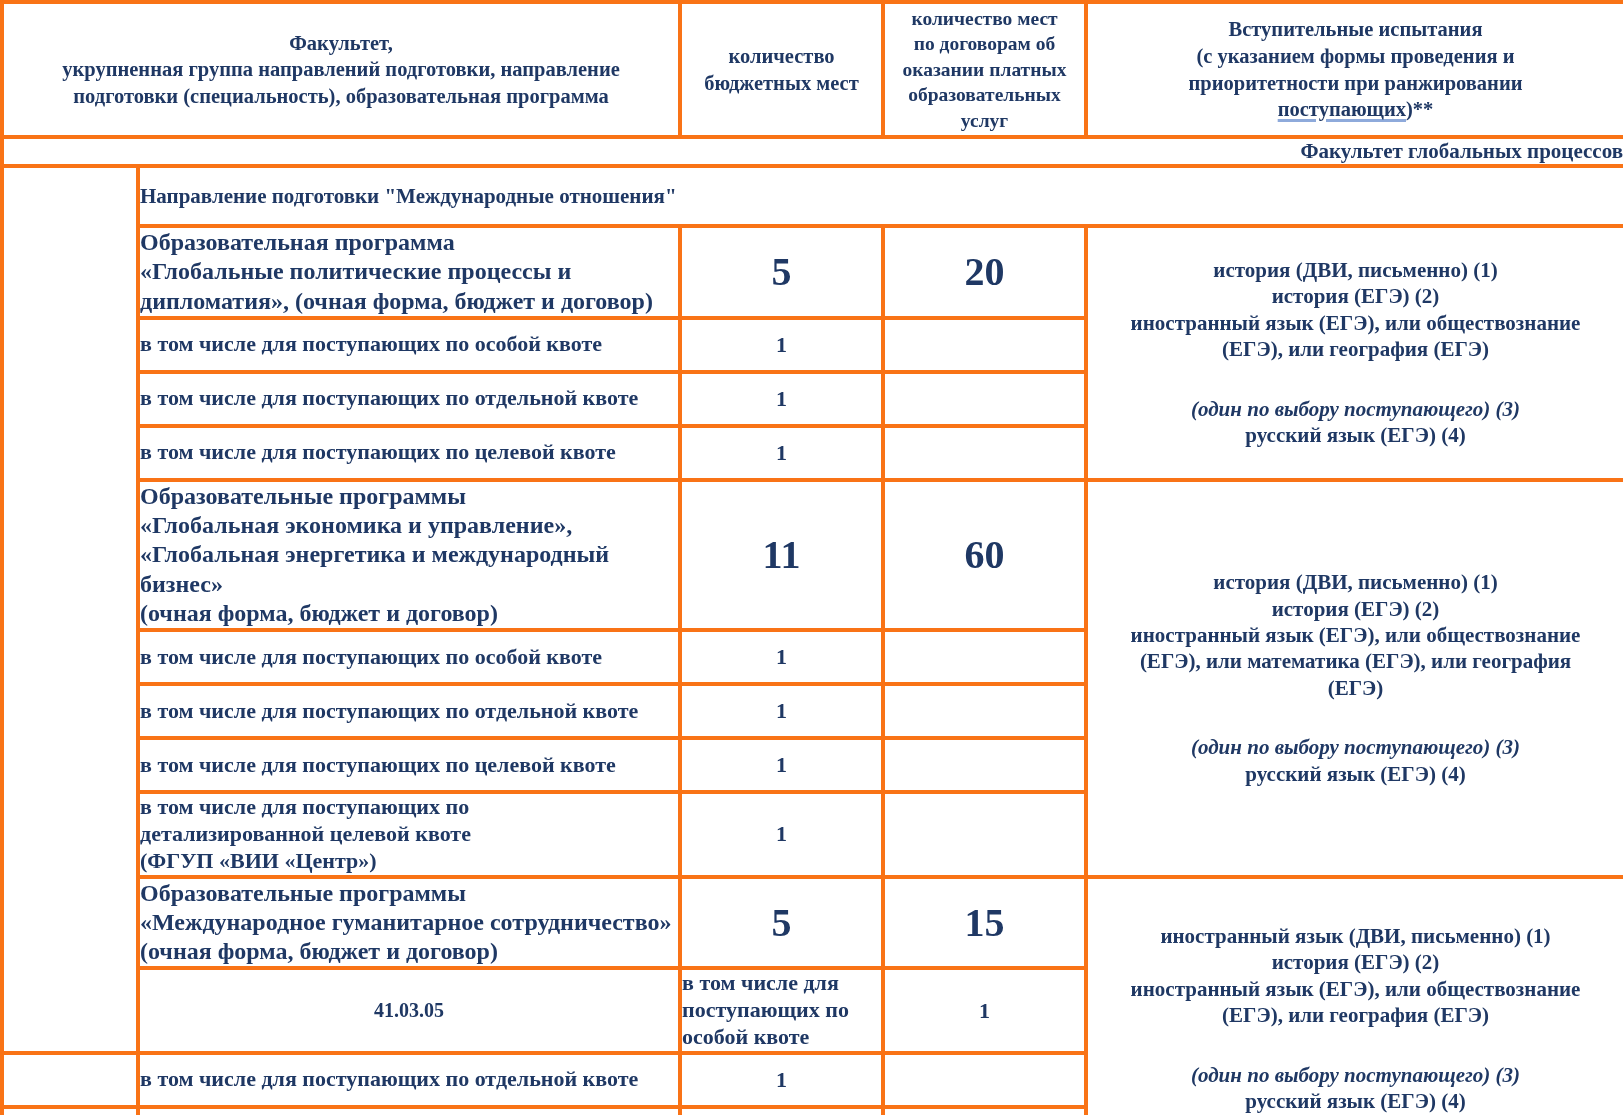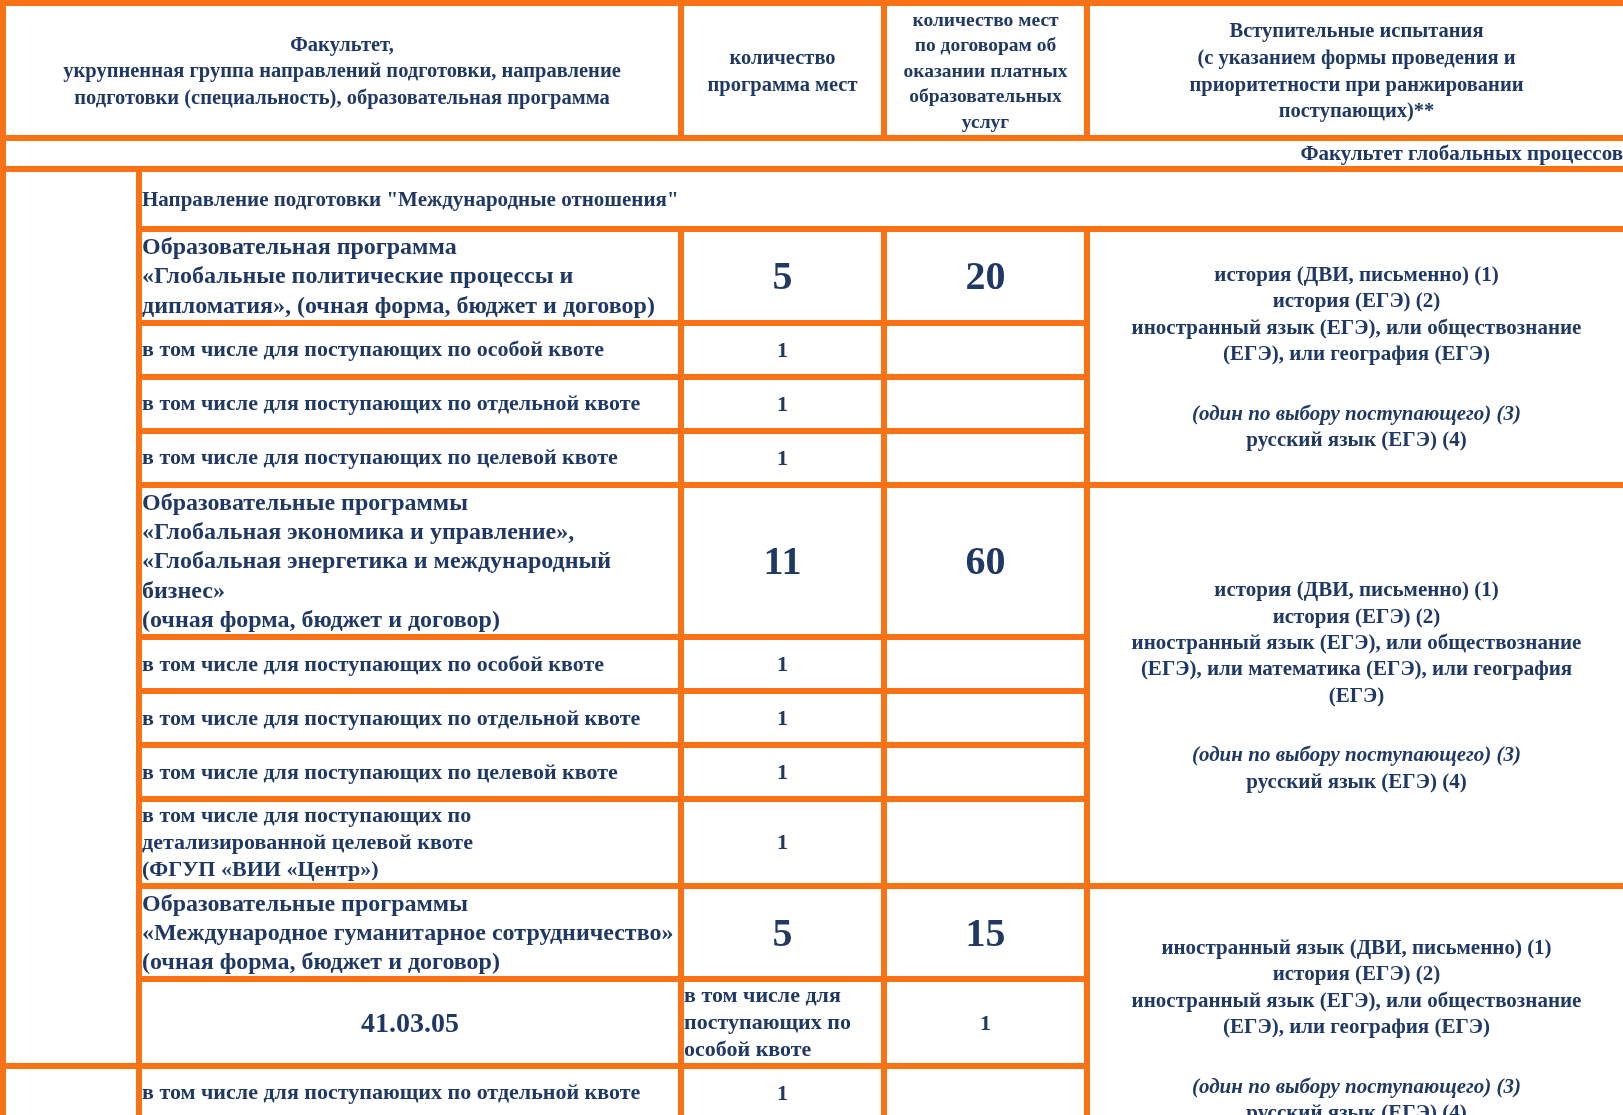--- a/index.html
+++ b/index.html
@@ -22,21 +22,21 @@
     box-sizing: border-box;
   }
 
   table.admissions {
     width: 1623px;
     border-collapse: collapse;
     table-layout: fixed;
   }
 
   table.admissions td, table.admissions th {
-    border: 6px solid #f97316;
+    border: 4px solid #f97316;
     padding: 0;
     vertical-align: middle;
     color: #1F3864;
     font-weight: bold;
   }
 
   
   col.c-code     { width: 136px; }
   col.c-prog     { width: 542px; }
   col.c-budget   { width: 203px; }
@@ -49,20 +49,21 @@
     font-size: 20.5px;
     line-height: 1.30;
     padding: 6px 10px;
     font-weight: bold;
     vertical-align: middle;
   }
   .hdr-cell.small {
     font-size: 19.5px;
   }
   .hdr-underline {
+    text-decoration: underline;
     text-decoration-color: #8EAADB;
     text-decoration-thickness: 3px;
     text-underline-offset: 3px;
   }
 
   
   .no-left  { border-left: none; }
   .no-right { border-right: none; }
   .no-top   { border-top: none; }
   .no-bottom{ border-bottom: none; }
@@ -125,21 +126,21 @@
   .exams-cell .it {
     font-style: italic;
     font-weight: bold;
     margin-top: 33px;
   }
   .exam-line { display: block; }
 
   
   .code-cell {
     text-align: center;
-    font-size: 28px;
+    font-size: 20px;
     font-weight: bold;
     border-left: none;
   }
   .blank-code-cell { border-left: none; }
 </style>
 </head>
 <body>
 
 <div class="sheet">
   <table class="admissions">
@@ -152,21 +153,21 @@
     </colgroup>
     <thead>
       <tr style="height:135px;">
         <th class="hdr-cell no-left no-top" colspan="2">
           <span class="exam-line">Факультет,</span>
           <span class="exam-line">укрупненная группа направлений подготовки, направление</span>
           <span class="exam-line">подготовки (специальность), образовательная программа</span>
         </th>
         <th class="hdr-cell no-top">
           <span class="exam-line">количество</span>
-          <span class="exam-line">программа мест</span>
+          <span class="exam-line">бюджетных мест</span>
         </th>
         <th class="hdr-cell small no-top">
           <span class="exam-line">количество мест</span>
           <span class="exam-line">по договорам об</span>
           <span class="exam-line">оказании платных</span>
           <span class="exam-line">образовательных</span>
           <span class="exam-line">услуг</span>
         </th>
         <th class="hdr-cell no-right no-top">
           <span class="exam-line">Вступительные испытания</span>

